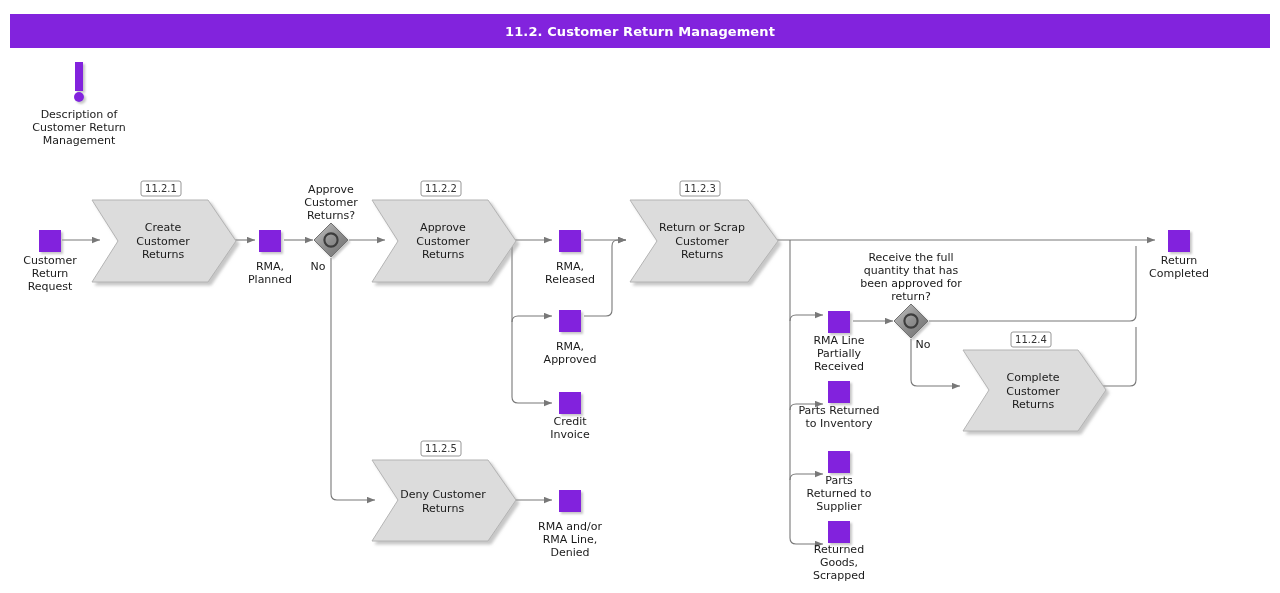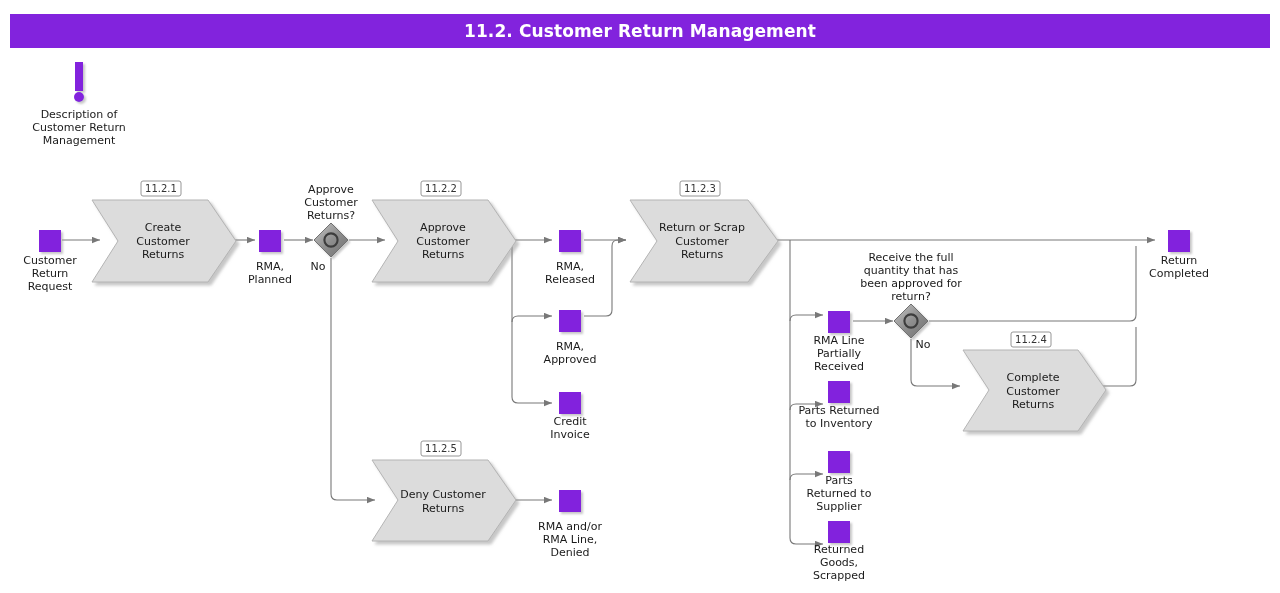--- a/index.html
+++ b/index.html
@@ -26,21 +26,21 @@
     top: 14px;
     width: 1260px;
     height: 34px;
     background: #8223dd;
     display: flex;
     align-items: center;
     justify-content: center;
   }
   .title-bar .title-text {
     color: #ffffff;
-    font-size: 17px;
+    font-size: 13px;
     font-weight: bold;
     font-family: "DejaVu Sans", sans-serif;
     letter-spacing: 0.1px;
   }
   svg#flow {
     position: absolute;
     left: 0;
     top: 0;
     width: 1280px;
     height: 593px;

